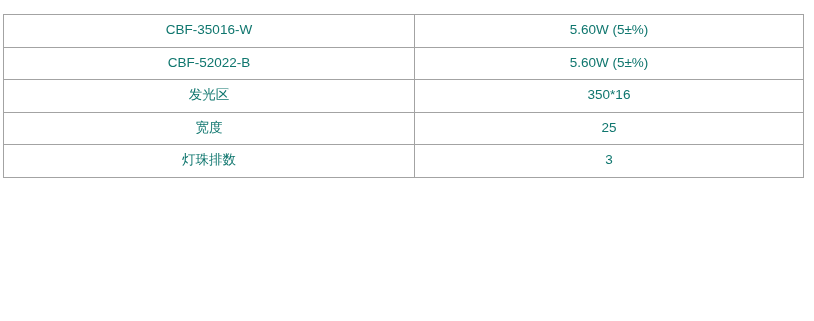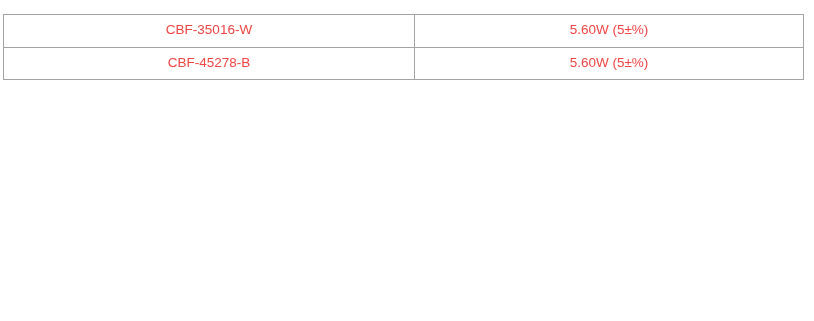--- a/index.html
+++ b/index.html
@@ -31,21 +31,21 @@
     table-layout: fixed;
   }
   table.spec-table col.col-param { width: 411px; }
   table.spec-table col.col-value { width: 389px; }
   table.spec-table td {
     border: 1px solid #a3a3a3;
     height: 31.5px;
     padding: 0 4px;
     text-align: center;
     vertical-align: middle;
-    color: #ef4444;
+    color: #0f766e;
     font-size: 13.5px;
     line-height: 1.25;
     font-weight: 400;
     white-space: nowrap;
     background: #ffffff;
   }
   table.spec-table td.cell-param { }
   table.spec-table td.cell-value { }
 </style>
 </head>
@@ -57,19 +57,31 @@
       <colgroup>
         <col class="col-param">
         <col class="col-value">
       </colgroup>
       <tbody>
         <tr>
           <td class="cell-param">CBF-35016-W</td>
           <td class="cell-value">5.60W (5±%)</td>
         </tr>
         <tr>
-          <td class="cell-param">CBF-45278-B</td>
+          <td class="cell-param">CBF-52022-B</td>
           <td class="cell-value">5.60W (5±%)</td>
+        </tr>
+        <tr>
+          <td class="cell-param">发光区</td>
+          <td class="cell-value">350*16</td>
+        </tr>
+        <tr>
+          <td class="cell-param">宽度</td>
+          <td class="cell-value">25</td>
+        </tr>
+        <tr>
+          <td class="cell-param">灯珠排数</td>
+          <td class="cell-value">3</td>
         </tr>
       </tbody>
     </table>
   </div>
 </div>
 
 </body></html>

